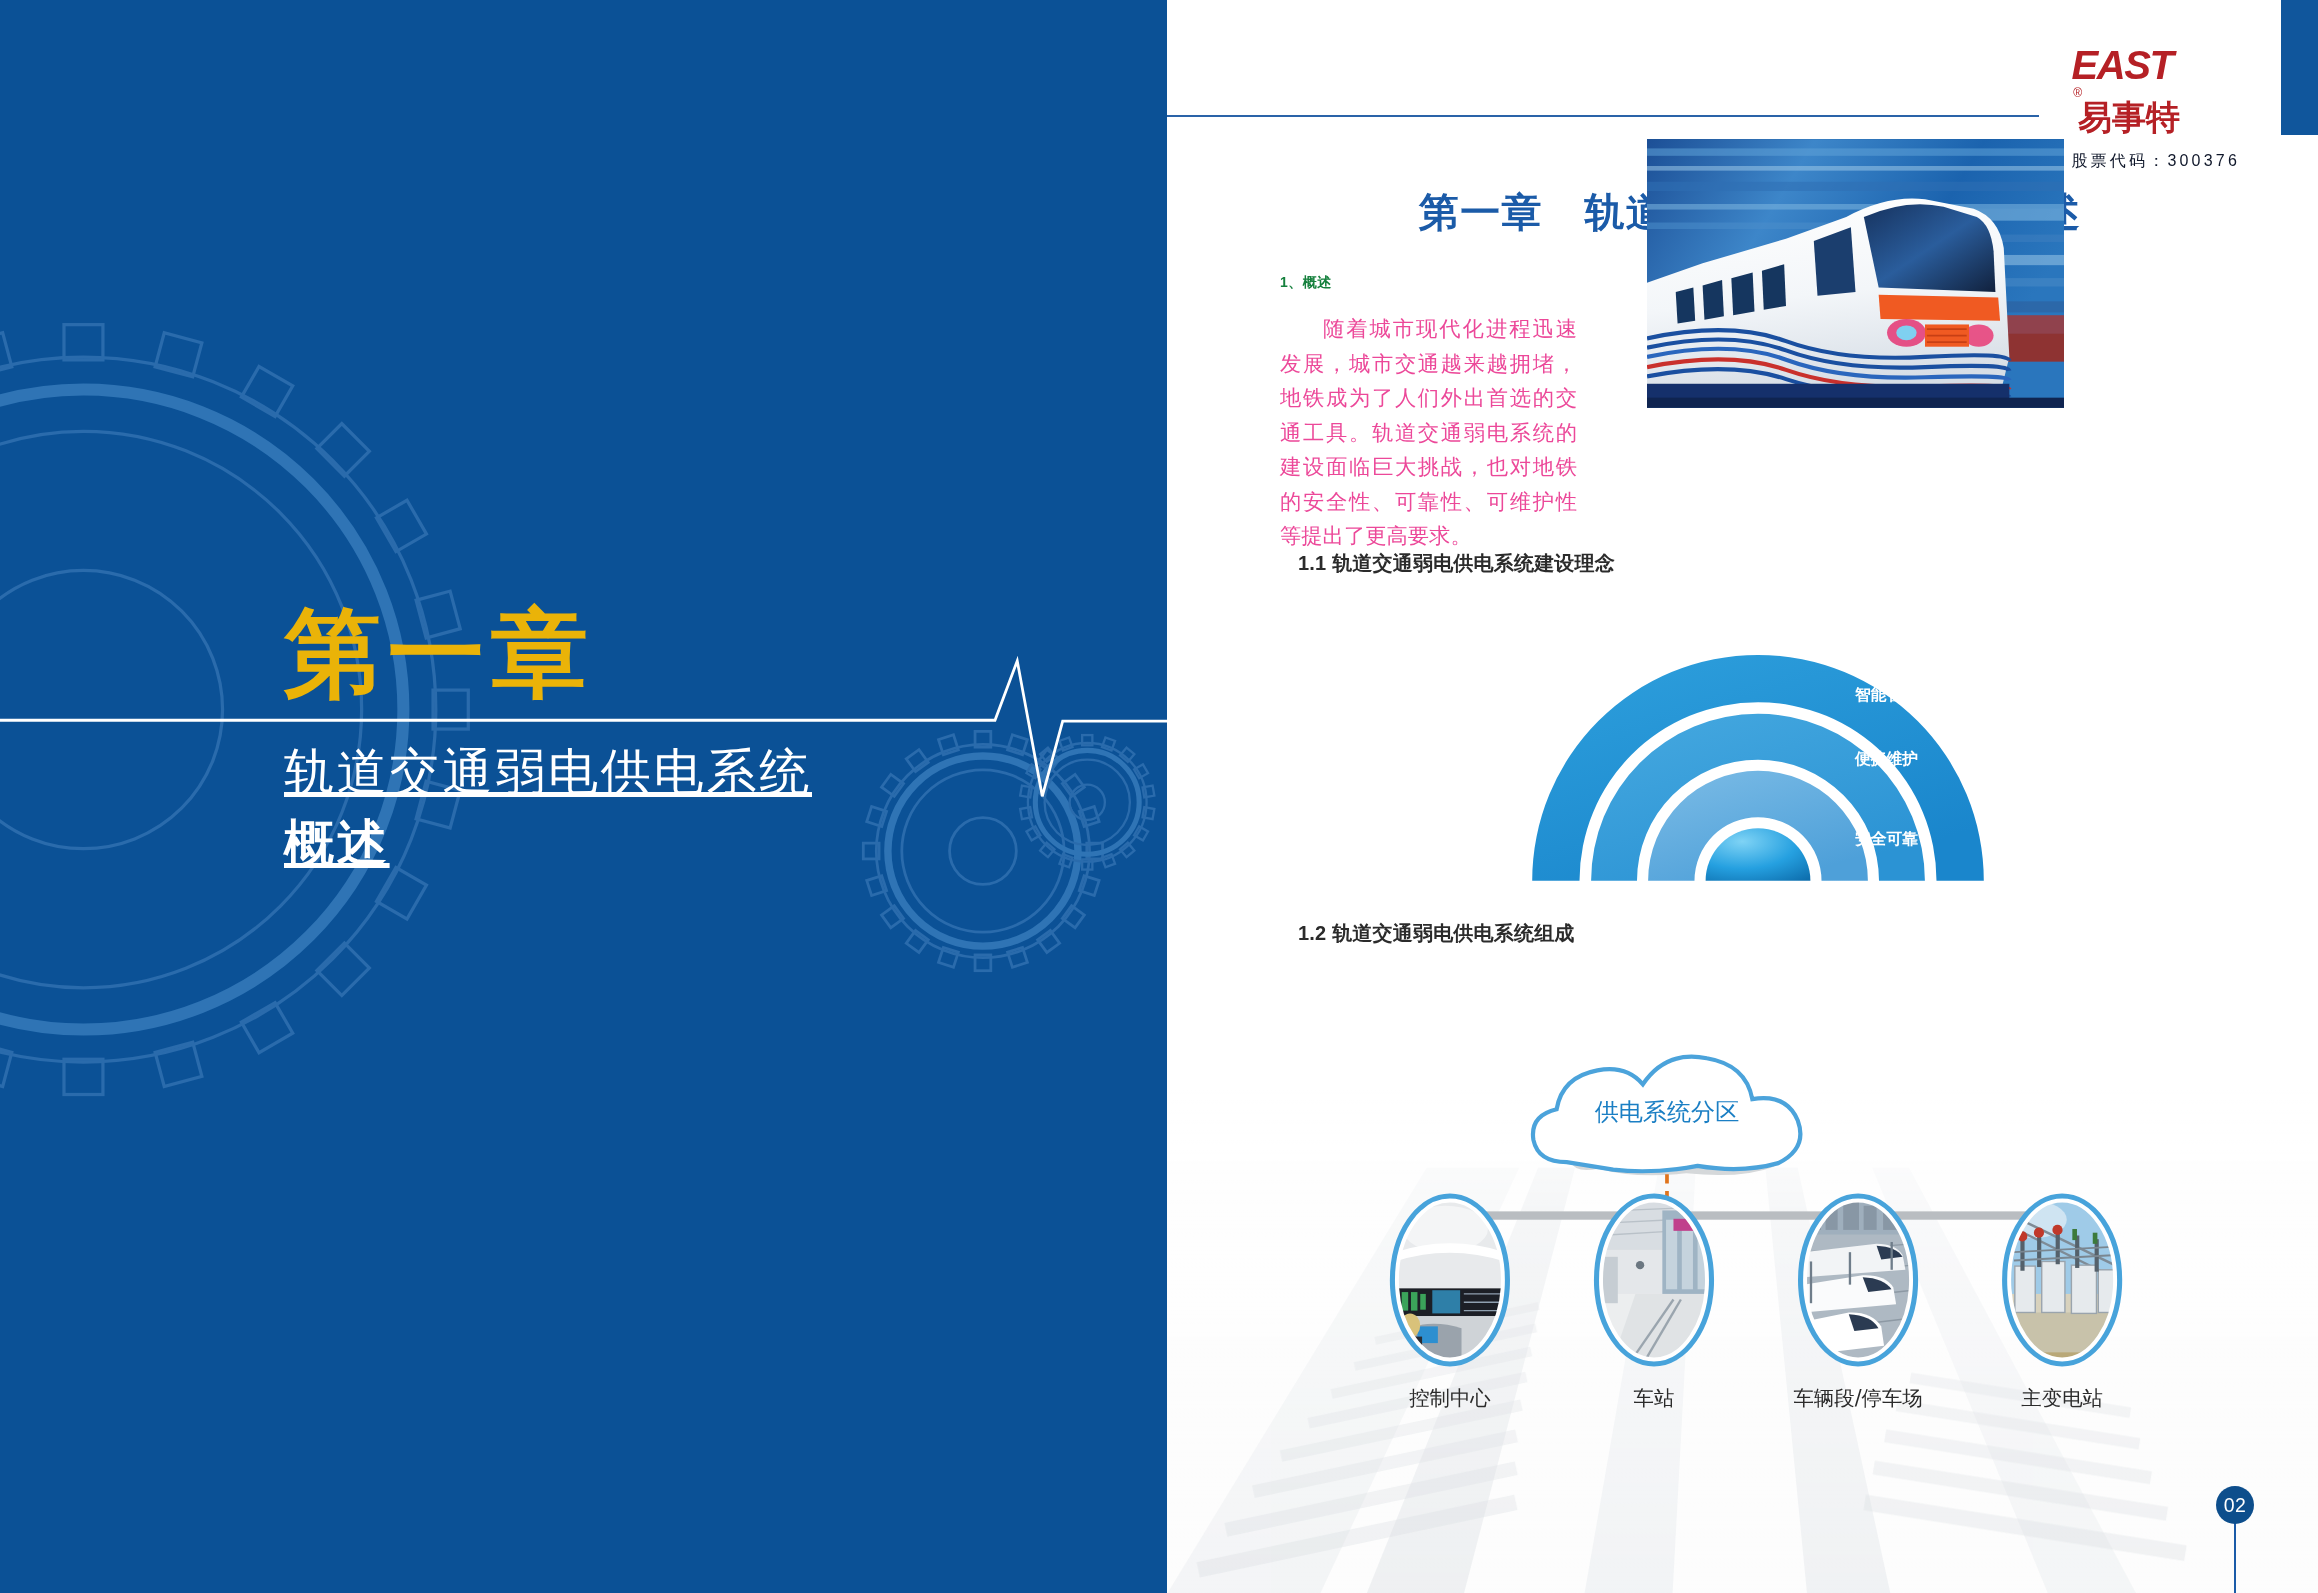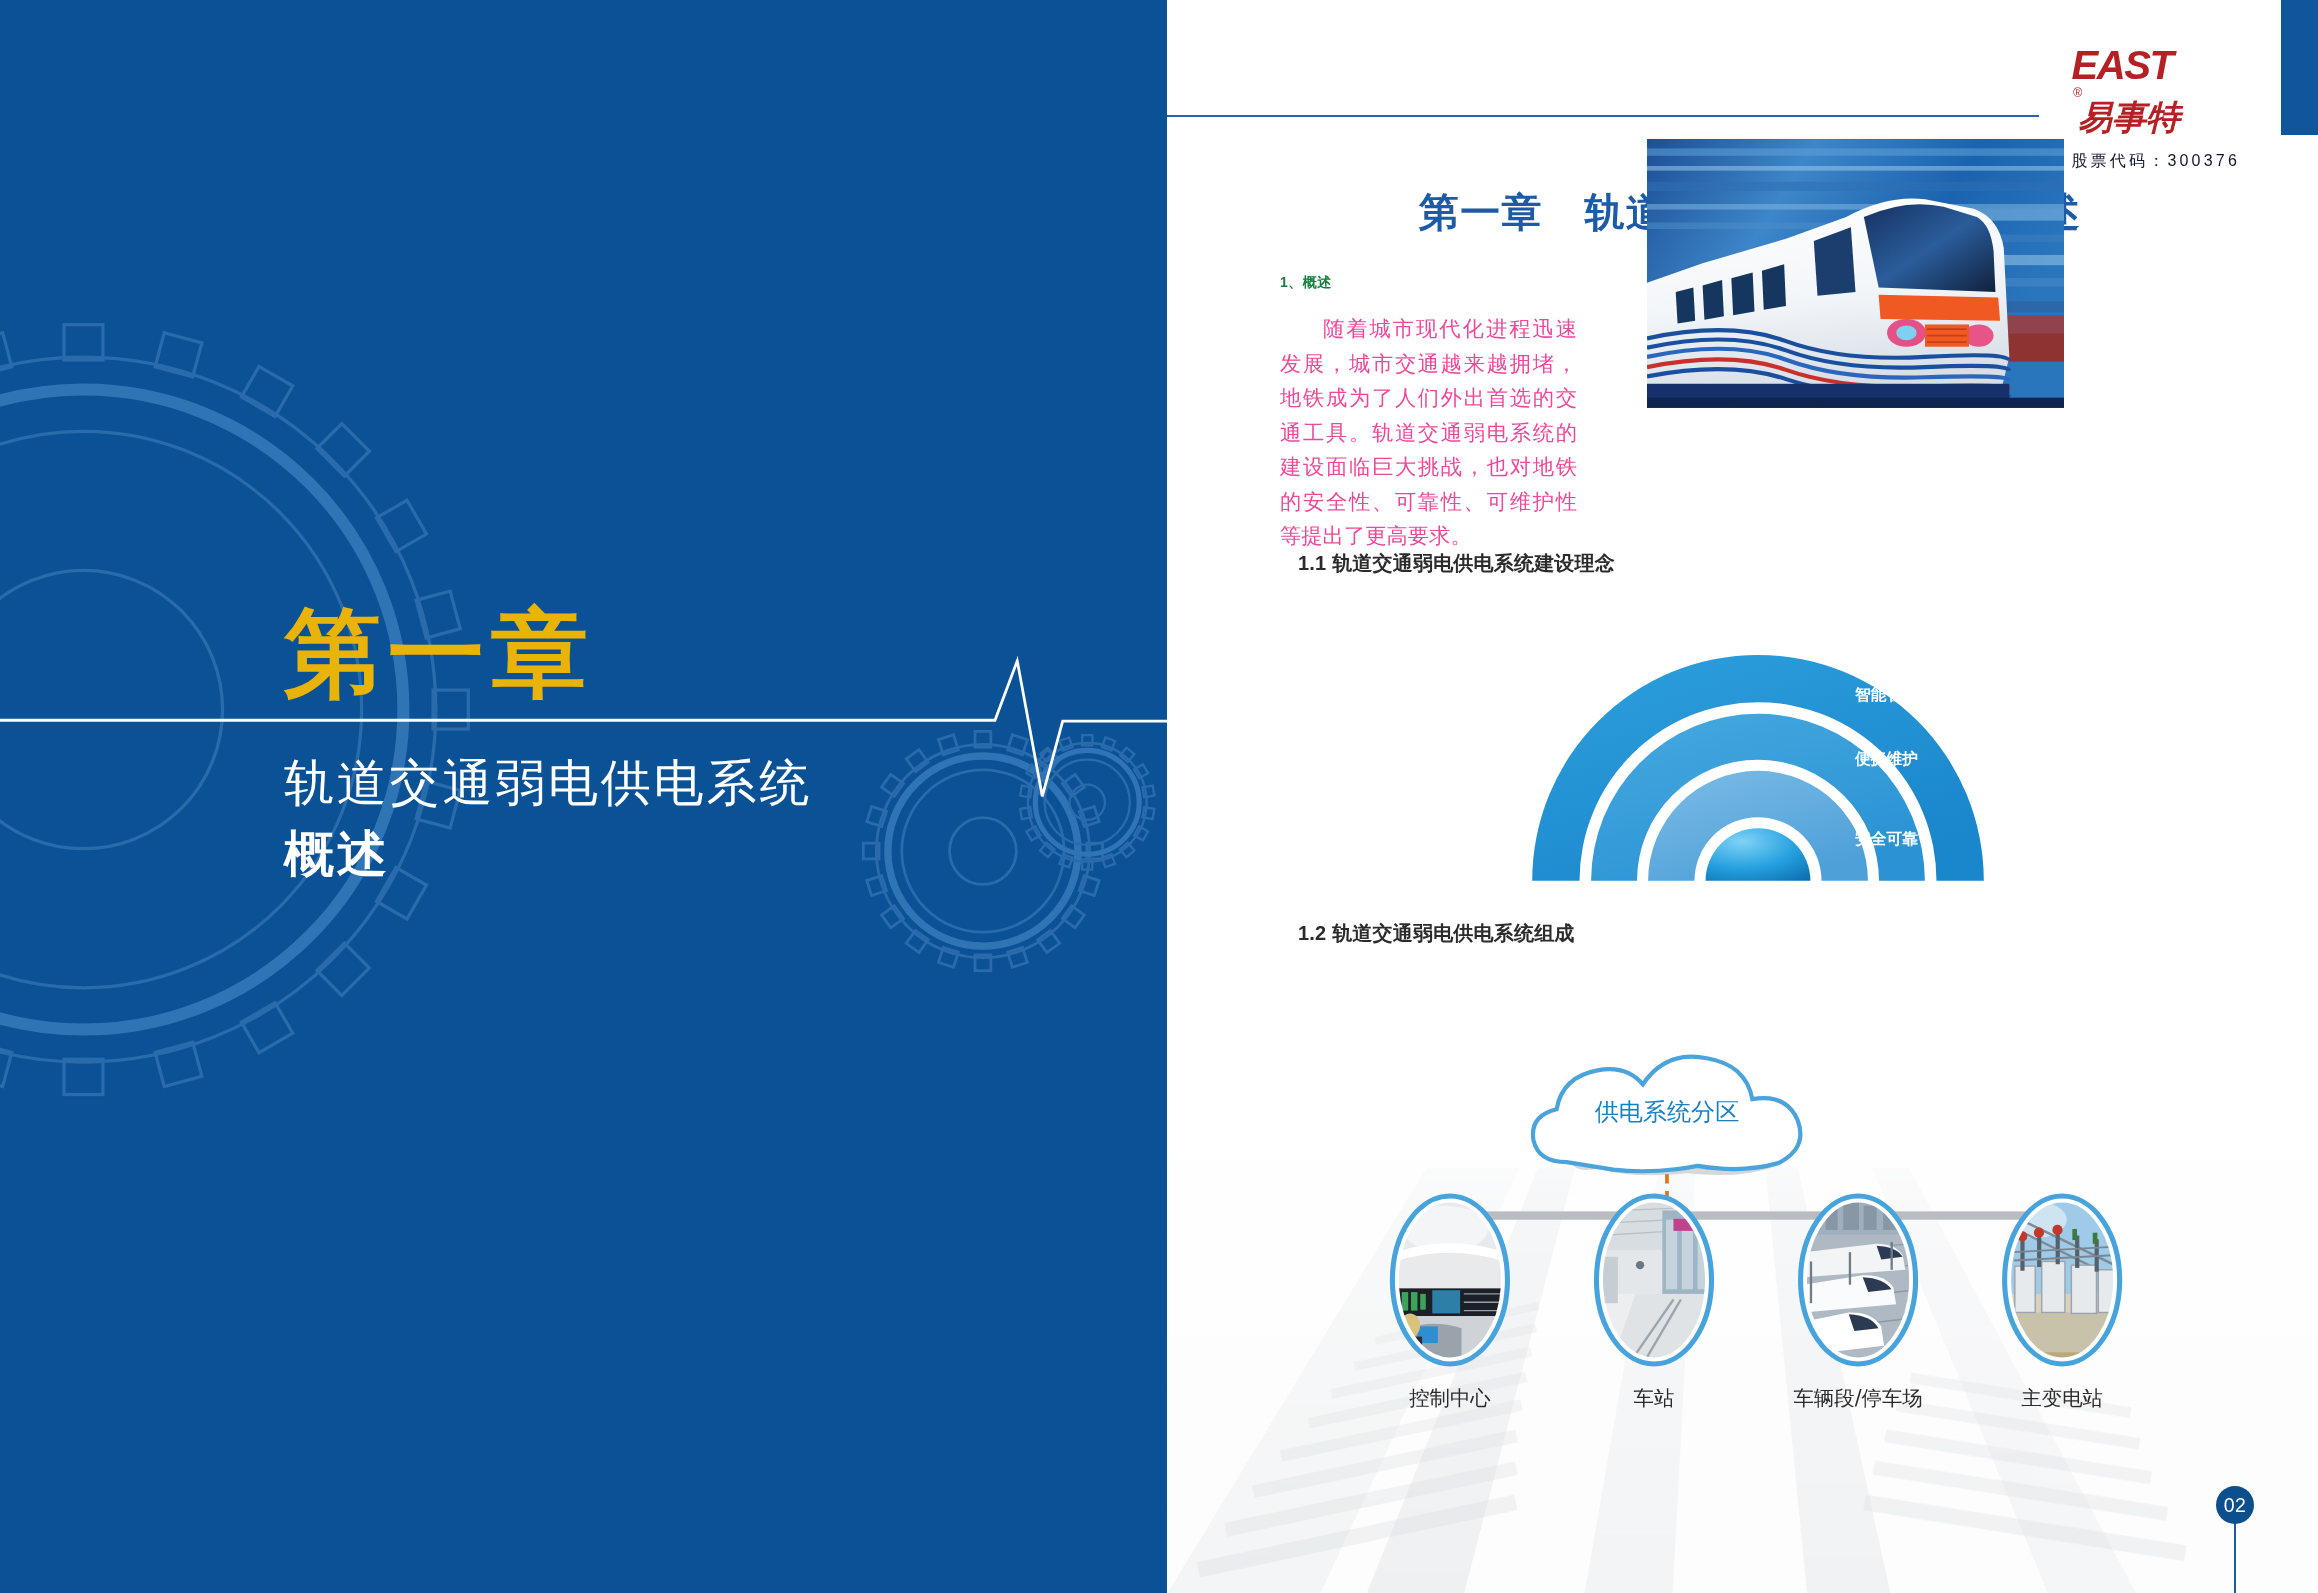--- a/index.html
+++ b/index.html
@@ -32,22 +32,23 @@
     letter-spacing:6.5px;
     line-height:1.05;
     white-space:nowrap;
   }
   .ch-sub {
     color:#ffffff;
     font-size:50px;
     font-weight:500;
     letter-spacing:2.8px;
     line-height:1.42;
-    margin-top:43px;
+    margin-top:32px;
     white-space:nowrap;
+    text-decoration:underline;
   }
   .ch-sub .b2 { font-weight:bold; }
 
   
   .content {
     position:absolute; left:1167px; top:0;
     width:1166px; height:1594px;
     background:#ffffff;
     overflow:hidden;
   }
@@ -72,21 +73,20 @@
   .logo-east {
     font-size:40px; font-weight:bold; font-style:italic;
     color:#b52025; letter-spacing:-1.4px; line-height:1;
     font-family:"Liberation Sans",sans-serif;
   }
   .logo-reg { font-size:12px; color:#b52025; margin-left:1.9px; margin-top:0.9px; }
   .logo-cn {
     font-size:34px; font-weight:bold; color:#b52025;
     margin-left:6.5px; line-height:1;
     font-family:"DejaVu Sans",sans-serif;
-    font-style:italic;
   }
   .logo-code {
     font-size:16px; color:#0f172a; letter-spacing:3.2px;
     margin-top:17px; font-weight:500;
   }
 
   
   .doc-title {
     position:absolute; left:0; top:185px; width:1166px;
     text-align:center;

